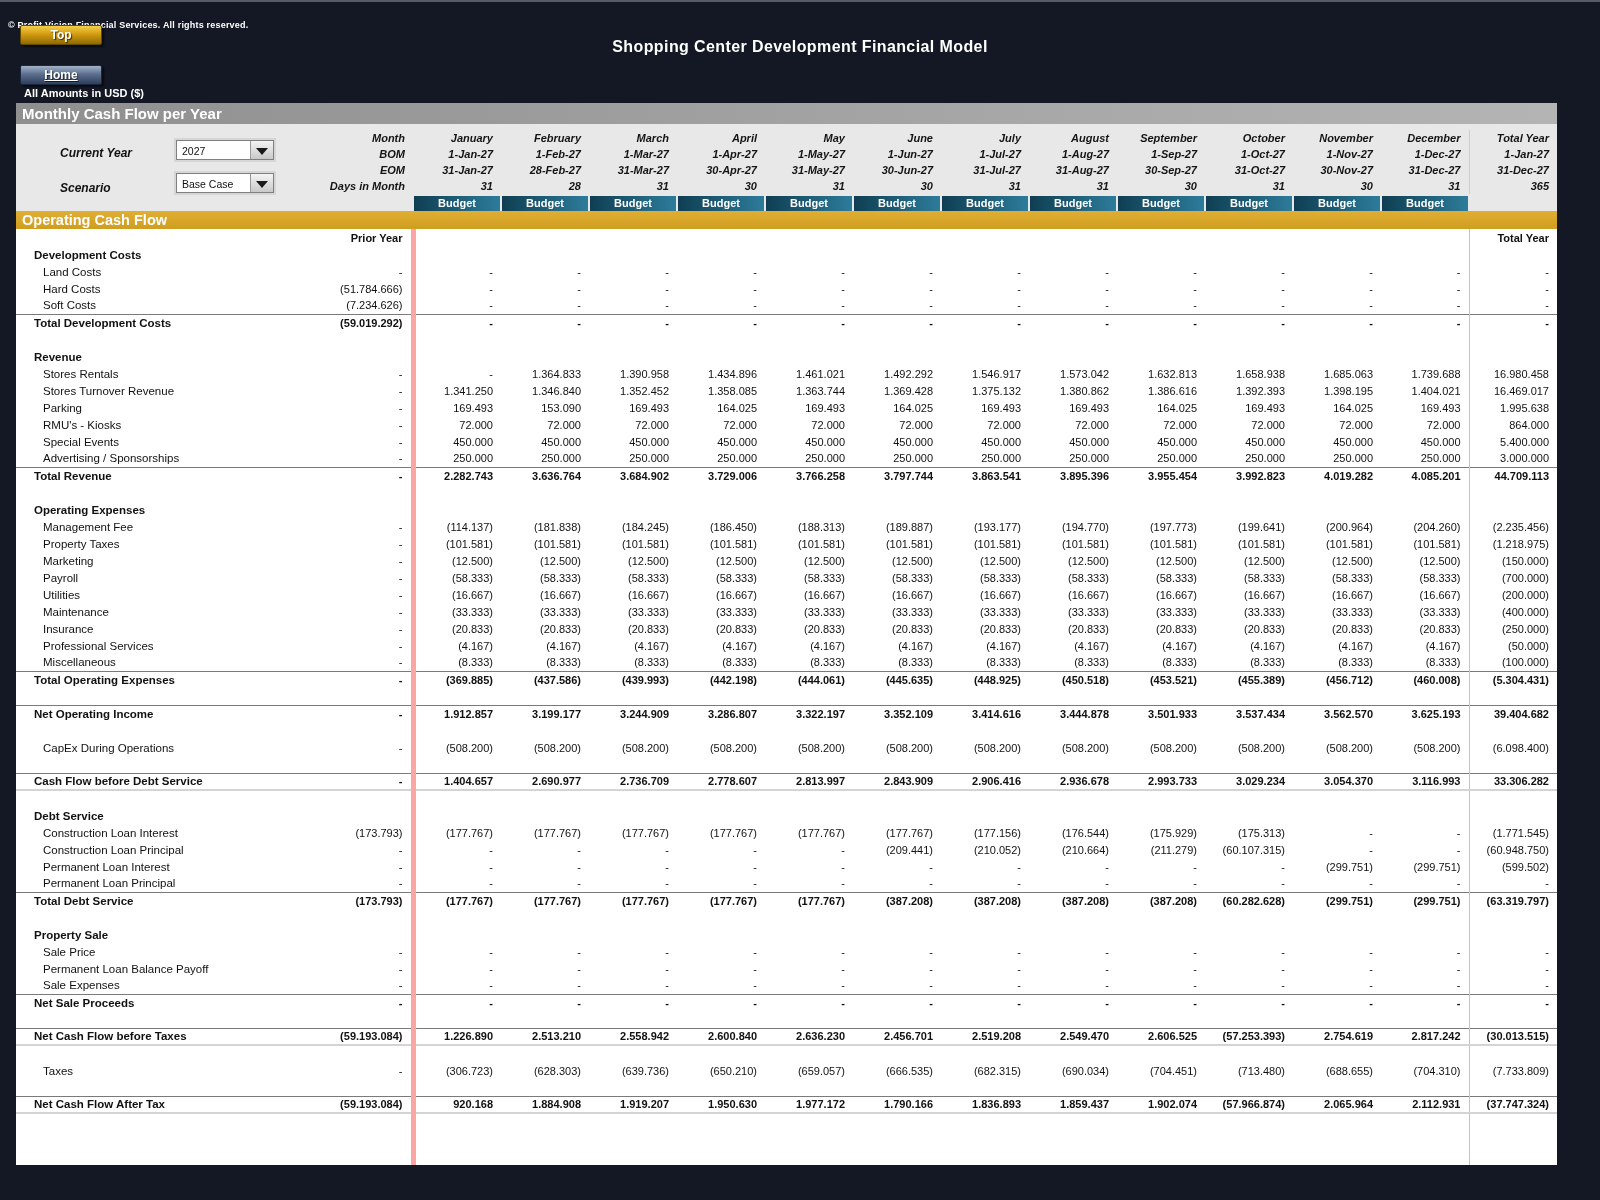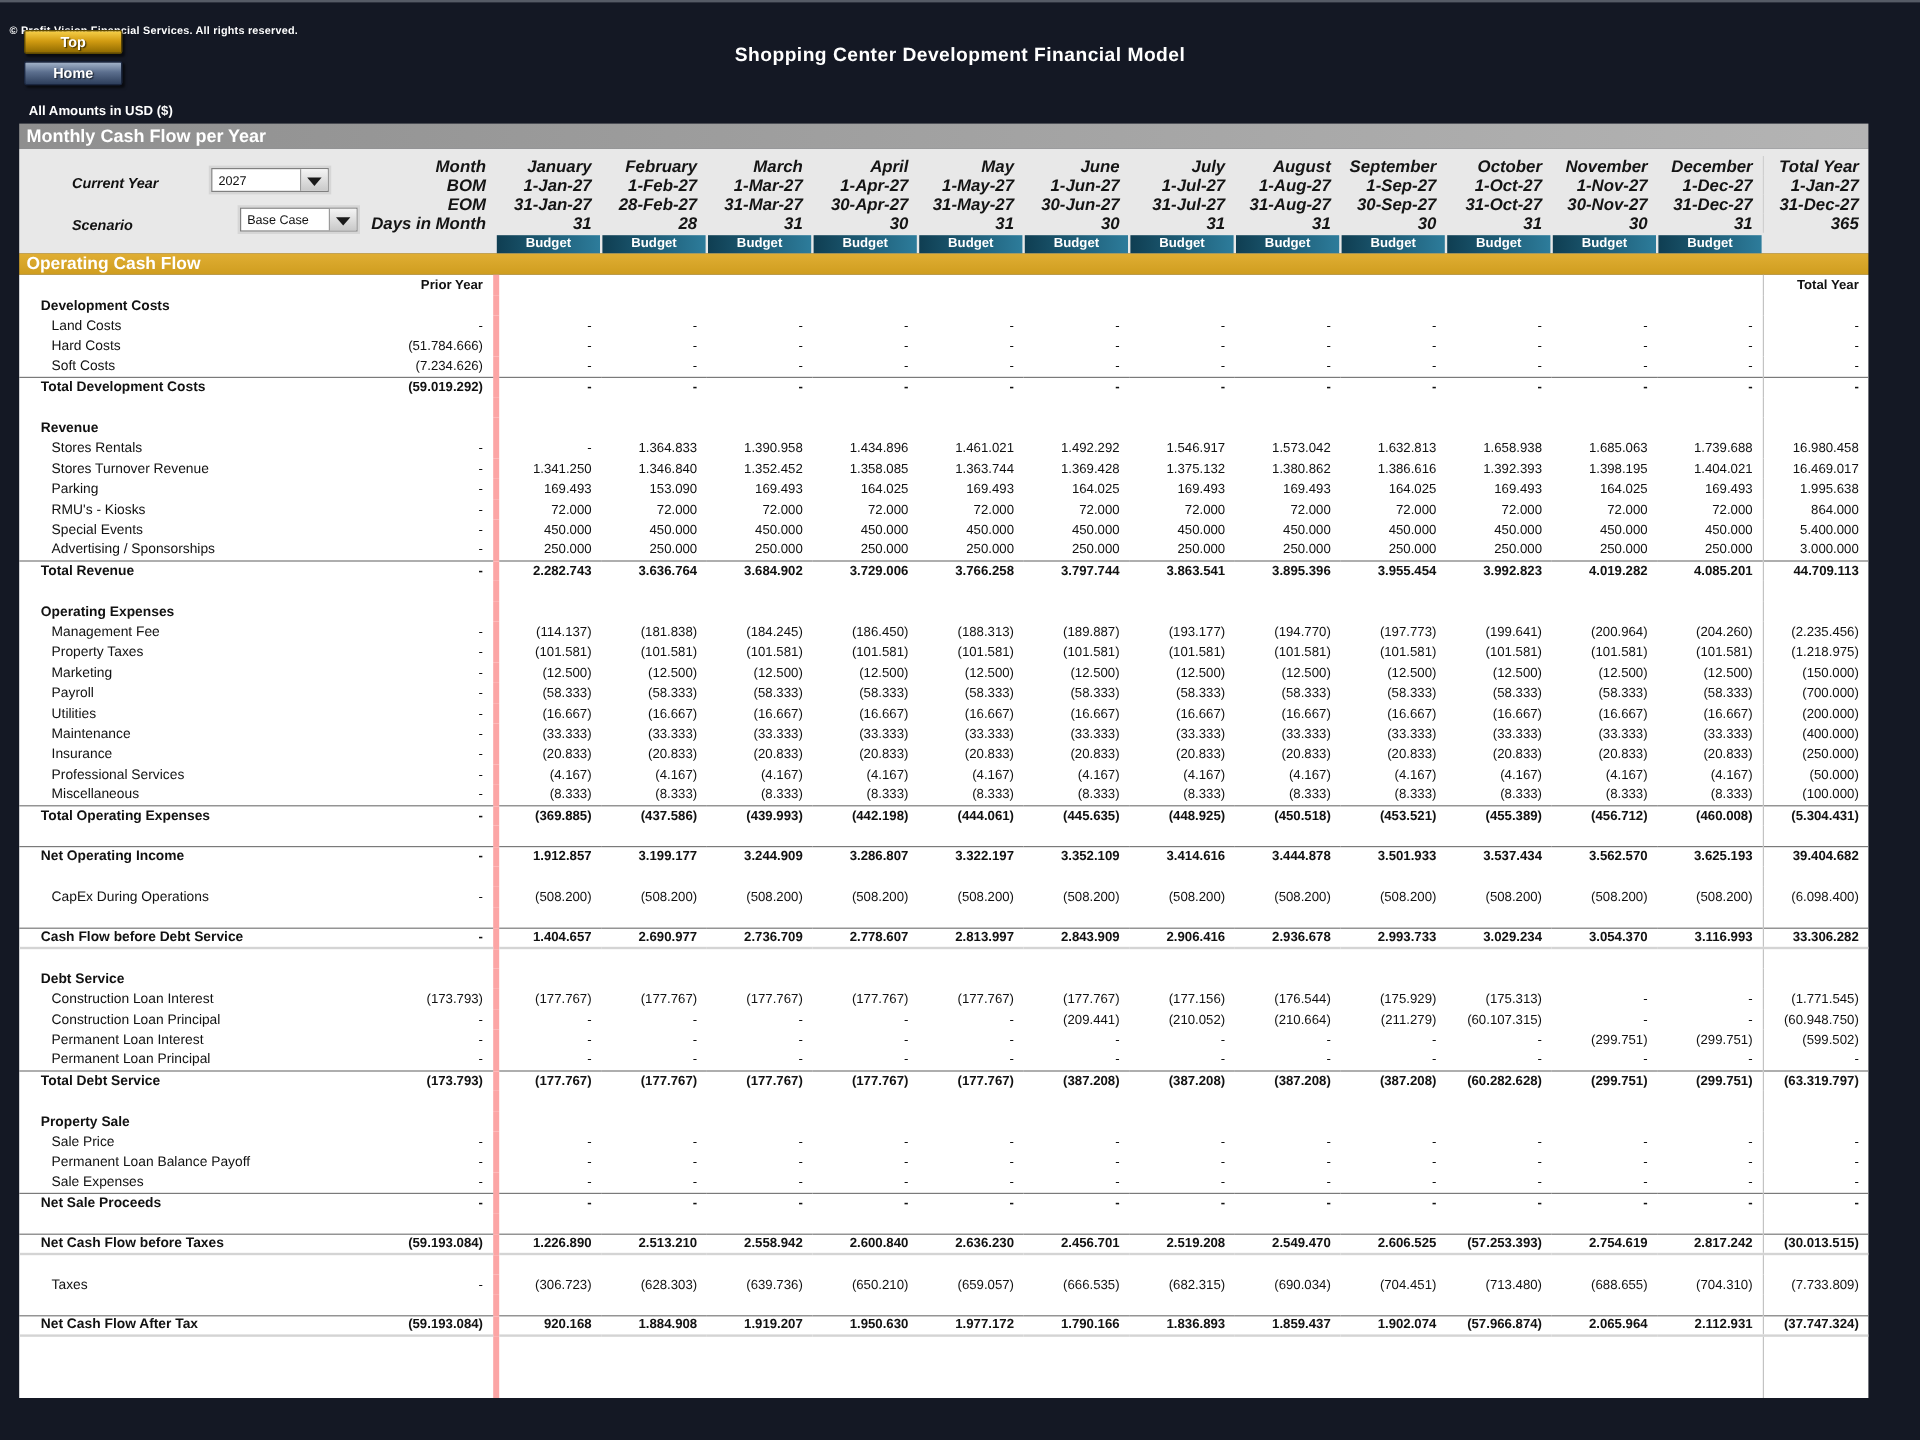--- a/index.html
+++ b/index.html
@@ -8,37 +8,37 @@
 
   .top-edge { position:absolute; top:0; left:0; width:100%; height:2px; background:#565b66; }
   .copyright { position:absolute; top:20px; left:8px; color:#ffffff; font-size:9px; font-weight:bold; letter-spacing:.2px; }
   .page-title { position:absolute; top:38px; left:0; width:100%; text-align:center; color:#ffffff;
                 font-size:16px; font-weight:bold; letter-spacing:.4px; }
 
   .btn { position:absolute; left:20px; width:82px; height:20px; color:#fff; font-weight:bold; font-size:12px;
          text-align:center; line-height:19px; cursor:pointer; text-shadow:1px 1px 1px rgba(0,0,0,.65);
          border-radius:2px; box-shadow:2px 2px 2px rgba(0,0,0,.55); }
   .btn-top  { top:25px; background:linear-gradient(#f6cf49,#d29c12 45%,#8f6a00); border:1px solid #5f4a00; }
-  .btn-home { top:51px; background:linear-gradient(#a3b3c9,#5c6f8e 45%,#2e3f5c); border:1px solid #1b2740; }
+  .btn-home { top:65px; background:linear-gradient(#a3b3c9,#5c6f8e 45%,#2e3f5c); border:1px solid #1b2740;text-decoration:underline; }
 
   .amounts { position:absolute; top:87px; left:24px; color:#ffffff; font-size:11px; font-weight:bold; }
 
   .sheet { position:absolute; left:16px; top:103px; width:1541px; }
 
   .bar-gray { height:21px; background:linear-gradient(90deg,#8f8f8f,#b4b4b4); color:#ffffff; font-weight:bold;
               font-size:15px; line-height:21px; padding-left:6px; }
   .bar-gold { height:18px; background:linear-gradient(#e0ae33,#cf9d1f); color:#ffffff; font-weight:bold;
               font-size:14.5px; line-height:18px; padding-left:6px; }
 
   .header-panel { position:relative; background:#e8e8e8; padding-top:6px; }
 
   table.grid { border-collapse:collapse; table-layout:fixed; width:1541px; }
   col.c-label { width:244px; } col.c-prior { width:153px; } col.c-m { width:88px; } col.c-total { width:88px; }
 
-  .hcell { height:16px; font-size:14px; font-weight:bold; font-style:italic; color:#141414;
+  .hcell { height:16px; font-size:11px; font-weight:bold; font-style:italic; color:#141414;
            text-align:right; padding:0 8px 0 0; white-space:nowrap; }
   .hcell.totcol { border-left:1px solid #cfcfcf; }
   .budget-row td { height:17px; padding:0; }
   .budget { height:15px; margin:1px 1px 0 1px; background:linear-gradient(90deg,#0f3e52,#2d7c9b);
             color:#ffffff; font-weight:bold; font-size:11px; font-style:normal; text-align:center; line-height:15px; }
 
   .ctl-label { position:absolute; font-size:12px; font-weight:bold; font-style:italic; color:#111; }
   .dropdown { position:absolute; width:98px; height:20px; background:#ffffff; border:1px solid #808080;
               box-shadow:0 0 0 2px #d6d6d6; display:flex; cursor:pointer; }
   .dd-value { flex:1; font-size:10.5px; color:#111; padding:4px 16px 0 5px; white-space:nowrap; }
@@ -204,21 +204,21 @@
           </tr>
         </tbody>
     </table>
 
     <div class="ctl-label" style="left:44px; top:22px;">Current Year</div>
     <div class="dropdown" style="left:160px; top:16px;">
       <div class="dd-value">2027</div>
       <div class="dd-arrow"></div>
     </div>
     <div class="ctl-label" style="left:44px; top:57px;">Scenario</div>
-    <div class="dropdown" style="left:160px; top:49px;margin-left:24px;">
+    <div class="dropdown" style="left:160px; top:49px;">
       <div class="dd-value">Base Case</div>
       <div class="dd-arrow"></div>
     </div>
   </div>
 
   <div class="bar-gold">Operating Cash Flow</div>
 
   <div class="tbl-wrap">
     <table class="grid">
       <colgroup>

